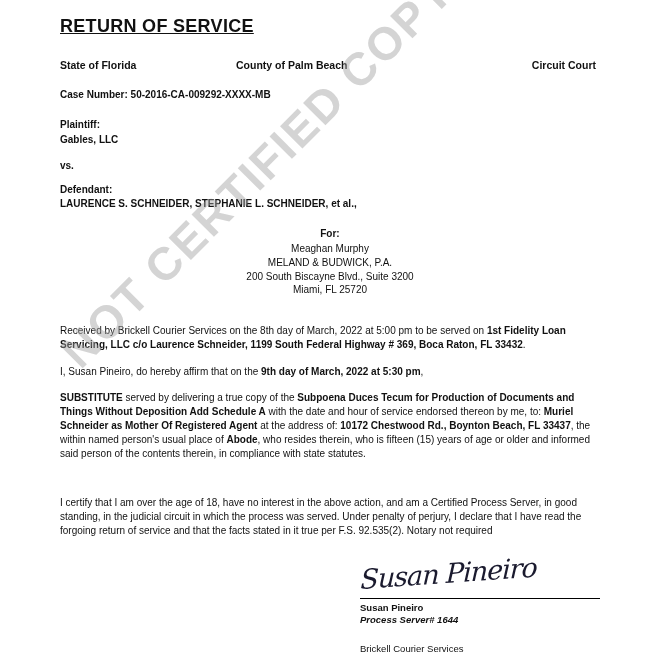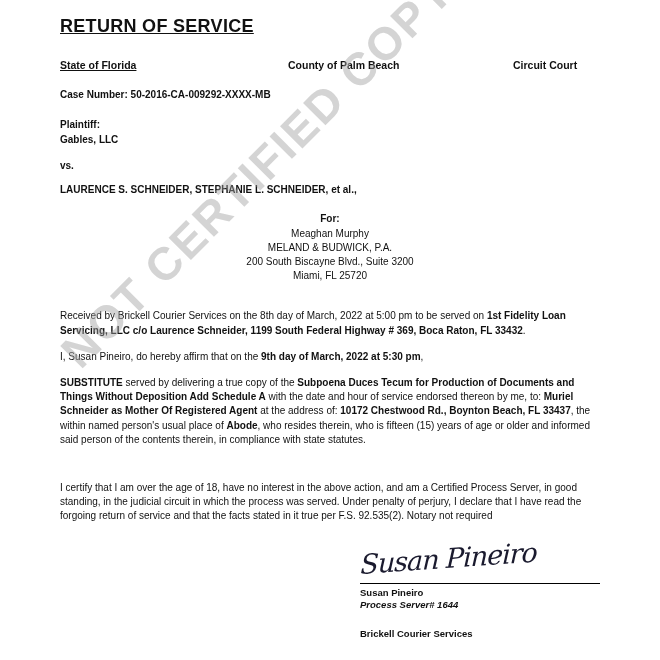--- a/index.html
+++ b/index.html
@@ -58,23 +58,23 @@
     text-decoration: underline;
     letter-spacing: 0.3px;
     margin: 6px 0 22px 0;
   }
   .court-row {
     display: flex;
     font-size: 10.5px;
     font-weight: bold;
     margin: 0 0 18px 0;
   }
-  .court-row .c1 { width: 228px; text-decoration: underline; }
+  .court-row .c1 { width: 176px; }
   .court-row .c2 { width: 225px; }
-  .court-row .c3 { flex: 1; text-align: left; padding-right: 4px;}
+  .court-row .c3 { flex: 1; text-align: right; padding-right: 4px;}
   .case-line {
     font-size: 10px;
     font-weight: bold;
     margin-bottom: 18px;
   }
   .block {
     font-size: 10px;
     line-height: 1.38;
     margin-bottom: 13px;
   }
@@ -129,21 +129,21 @@
   }
   .sig-sub {
     font-size: 9.5px;
     font-weight: bold;
     margin-bottom: 17px;
     font-style: italic;
   }
   .company-block {
     margin-top: 3px;
     font-size: 9.5px;
-    font-weight: bold;
+    font-weight: normal;
     line-height: 1.42;
   }
 </style>
 </head>
 <body>
 
 <div id="page">
 
   <div id="doc">
 
@@ -158,20 +158,21 @@
     <div class="case-line">Case Number: 50-2016-CA-009292-XXXX-MB</div>
 
     <div class="block">
       <div class="lbl">Plaintiff:</div>
       <div class="bold">Gables, LLC</div>
     </div>
 
     <div class="vs">vs.</div>
 
     <div class="block">
+      <div class="lbl">Defendant:</div>
       <div class="bold">LAURENCE S. SCHNEIDER, STEPHANIE L. SCHNEIDER, et al.,</div>
     </div>
 
     <div class="block" style="margin-top:16px;text-align:center;">
       <div class="lbl">For:</div>
       <div>Meaghan Murphy</div>
       <div>MELAND &amp; BUDWICK, P.A.</div>
       <div>200 South Biscayne Blvd., Suite 3200</div>
       <div>Miami, FL 25720</div>
     </div>

